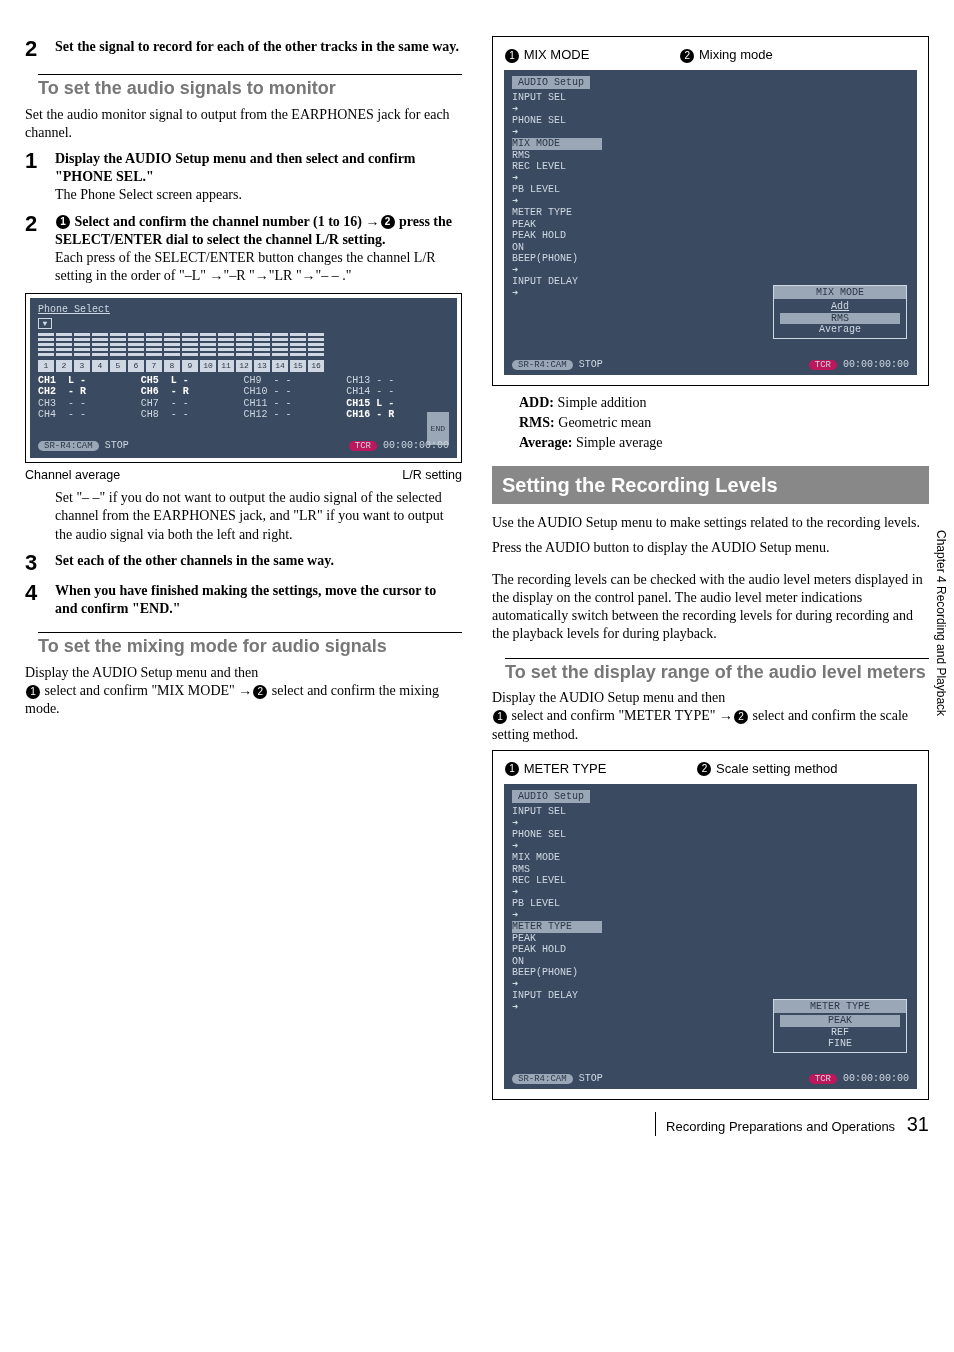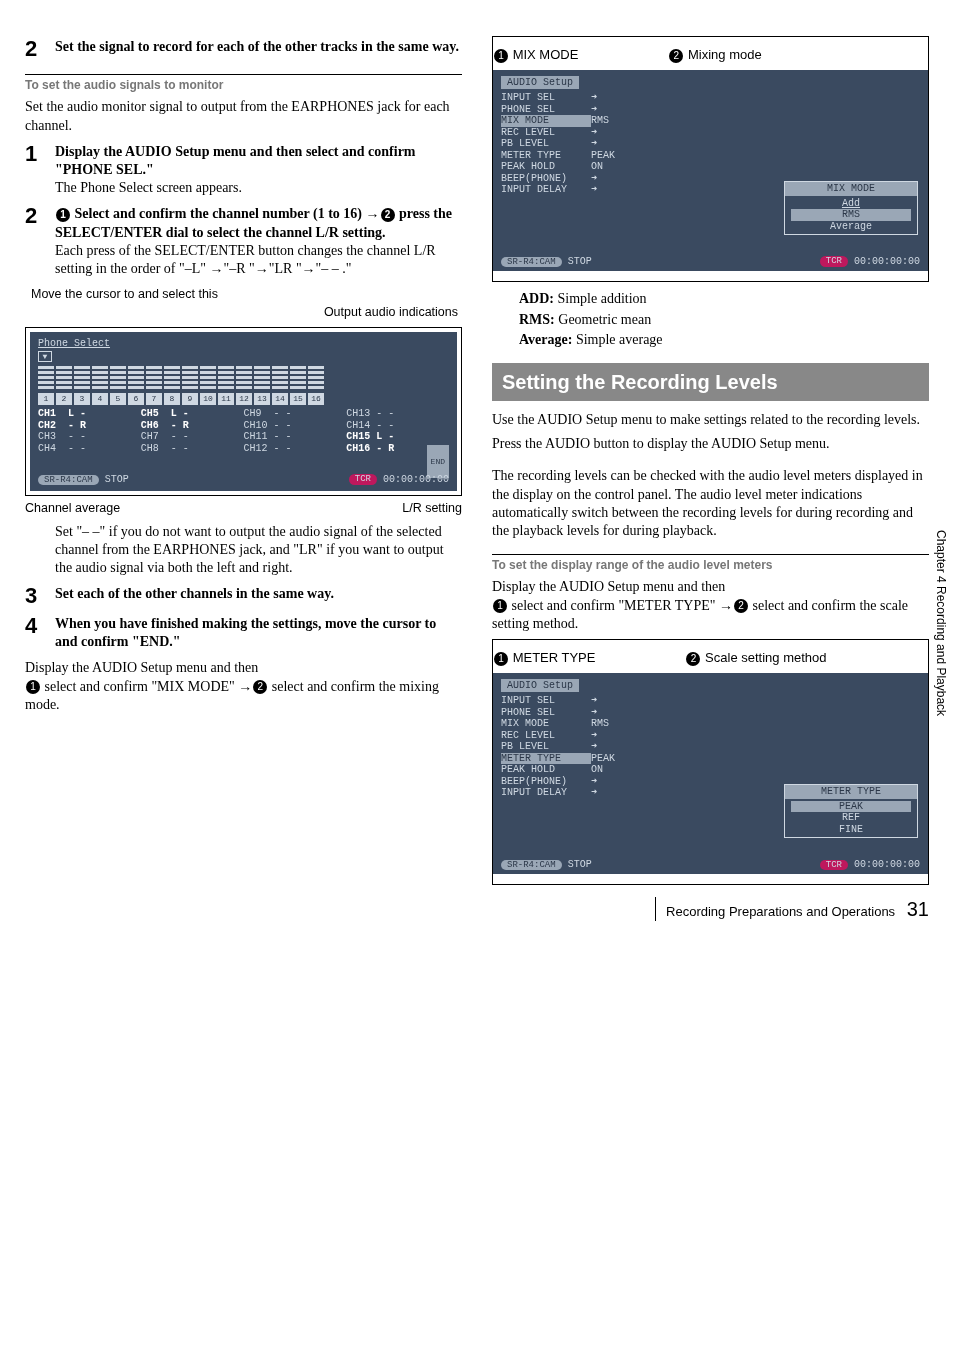--- a/index.html
+++ b/index.html
@@ -65,24 +65,24 @@
     flex: 1;
   }
   .step-body b {
     font-family: "Times New Roman", serif;
     font-weight: bold;
   }
   .subhead {
     font-family: Arial, sans-serif;
     font-weight: bold;
     color: #777;
-    font-size: 12px;
+    font-size: 18px;
     border-top: 1px solid #000;
     padding-top: 3px;
-    margin: 14px 0 6px 0;
+    margin: 14px 0 6px 13px;
     line-height: 1.2;
   }
   .section-banner {
     background: #888;
     color: #fff;
     font-family: Arial, sans-serif;
     font-weight: bold;
     font-size: 20px;
     padding: 6px 10px;
     margin: 14px 0 10px 0;
@@ -100,21 +100,21 @@
     font-family: Arial, sans-serif;
     vertical-align: middle;
     margin: 0 1px;
   }
   p { margin: 6px 0; }
 
   
   .screen-wrap {
     border: 1px solid #000;
     margin: 6px 0 4px 0;
-    padding: 10px 0;
+    padding: 10px 11px;
     font-family: "Courier New", monospace;
     font-size: 10px;
     color: #000;
     position: relative;
   }
   .screen-labels {
     display: flex;
     font-family: Arial, sans-serif;
     font-size: 13px;
     margin-bottom: 6px;
@@ -129,21 +129,21 @@
     line-height: 1.15;
     position: relative;
   }
   .lcd .title {
     background: #9aa7b6;
     color: #2b3748;
     padding: 1px 6px;
     display: inline-block;
     margin-bottom: 3px;
   }
-  .lcd-row { display: flex; }
+  .lcd-row { display: flex; flex-direction: column; }
   .lcd-row .mlab { width: 90px; white-space: pre; }
   .lcd-row .mval { color: #cfd8e2; white-space: pre; }
   .lcd-row.hi .mlab { background:#9aa7b6; color:#2b3748; }
   .lcd-popup {
     position: absolute;
     right: 10px;
     bottom: 36px;
     background: #3a4a60;
     border: 1px solid #cfd8e2;
     padding: 2px 6px;
@@ -222,22 +222,20 @@
     <div class="step">
       <div class="step-num">2</div>
       <div class="step-body">
         <b>
           <span class="circ">1</span><span> Select and confirm the channel number (1 to 16) →</span><span class="circ">2</span><span> press the SELECT/ENTER dial to select the channel L/R setting.</span>
         </b>
         <div>Each press of the SELECT/ENTER button changes the channel L/R setting in the order of "–L" →"–R "→"LR "→"– – ."</div>
       </div>
     </div>
 
-    <div class="chart-topnote">Move the cursor to and select this</div>
-    <div class="chart-caption">Output audio indications</div>
 
     <div class="screen-wrap" style="padding:4px;">
       <div class="lcd ps-screen">
         <div class="ps-title">Phone Select</div>
         <div style="border:1px solid #cfd8e2; width:12px; text-align:center; font-size:8px; margin:2px 0;">▼</div>
         <div class="ps-bars" id="ps-bars">
             <div class="row">
               <div class="cell"></div>
               <div class="cell"></div>
               <div class="cell"></div>
@@ -384,20 +382,21 @@
     <div class="step">
       <div class="step-num">3</div>
       <div class="step-body"><b>Set each of the other channels in the same way.</b></div>
     </div>
 
     <div class="step">
       <div class="step-num">4</div>
       <div class="step-body"><b>When you have finished making the settings, move the cursor to and confirm "END."</b></div>
     </div>
 
+    <div class="subhead">To set the mixing mode for audio signals</div>
     <p>
       <span>Display the AUDIO Setup menu and then </span><br>
       <span class="circ">1</span><span> select and confirm "MIX MODE" →</span><span class="circ">2</span><span> select and confirm the mixing mode.</span>
     </p>
   </div>
 
   <div class="col-right">
 
     <div class="screen-wrap">
       <div class="screen-labels">

